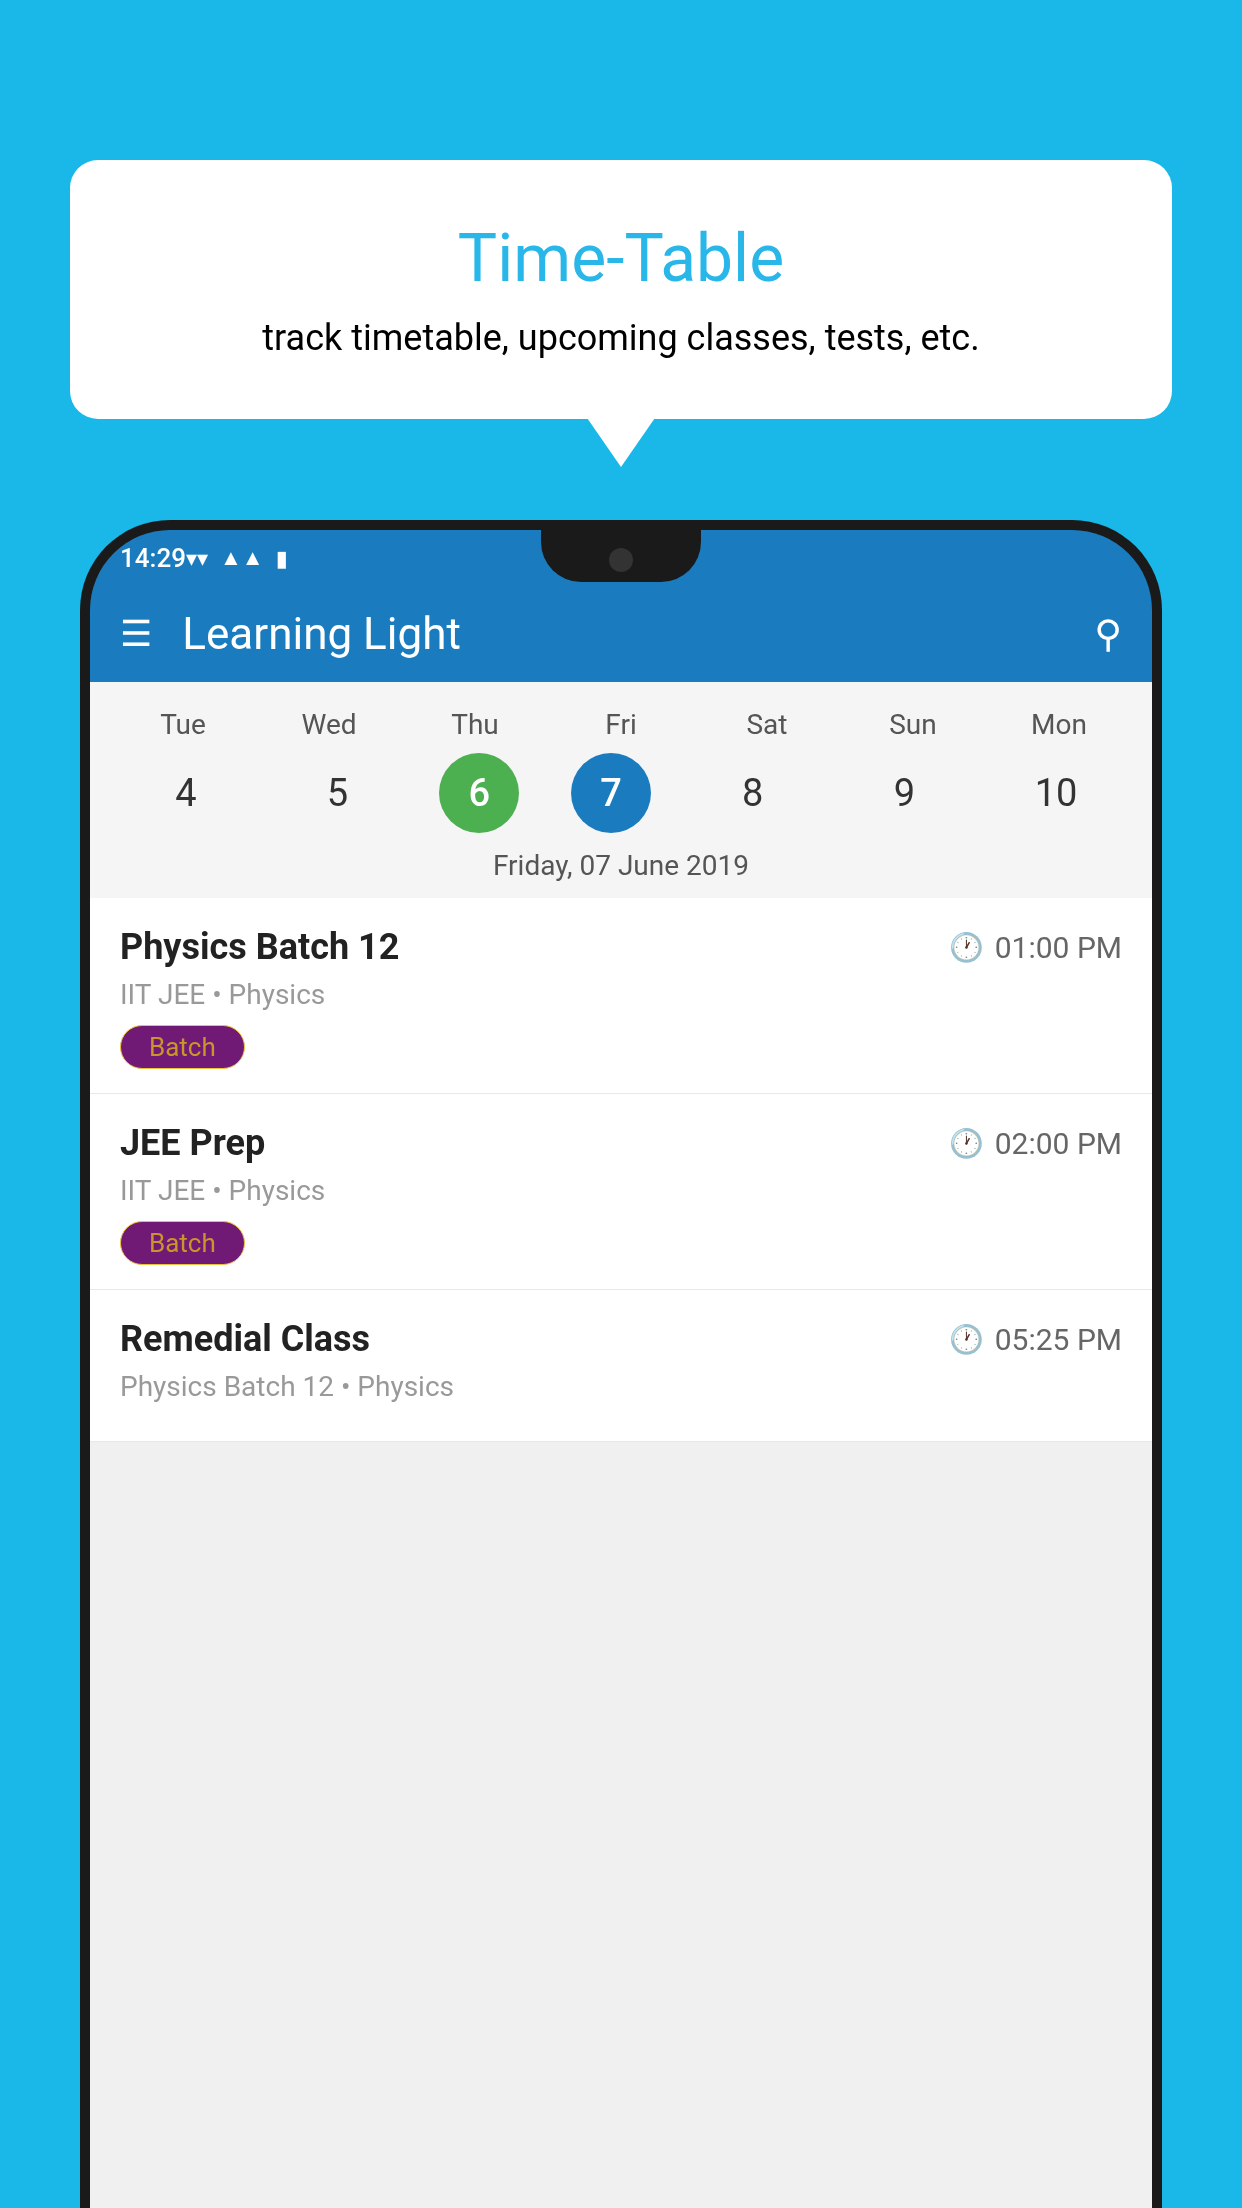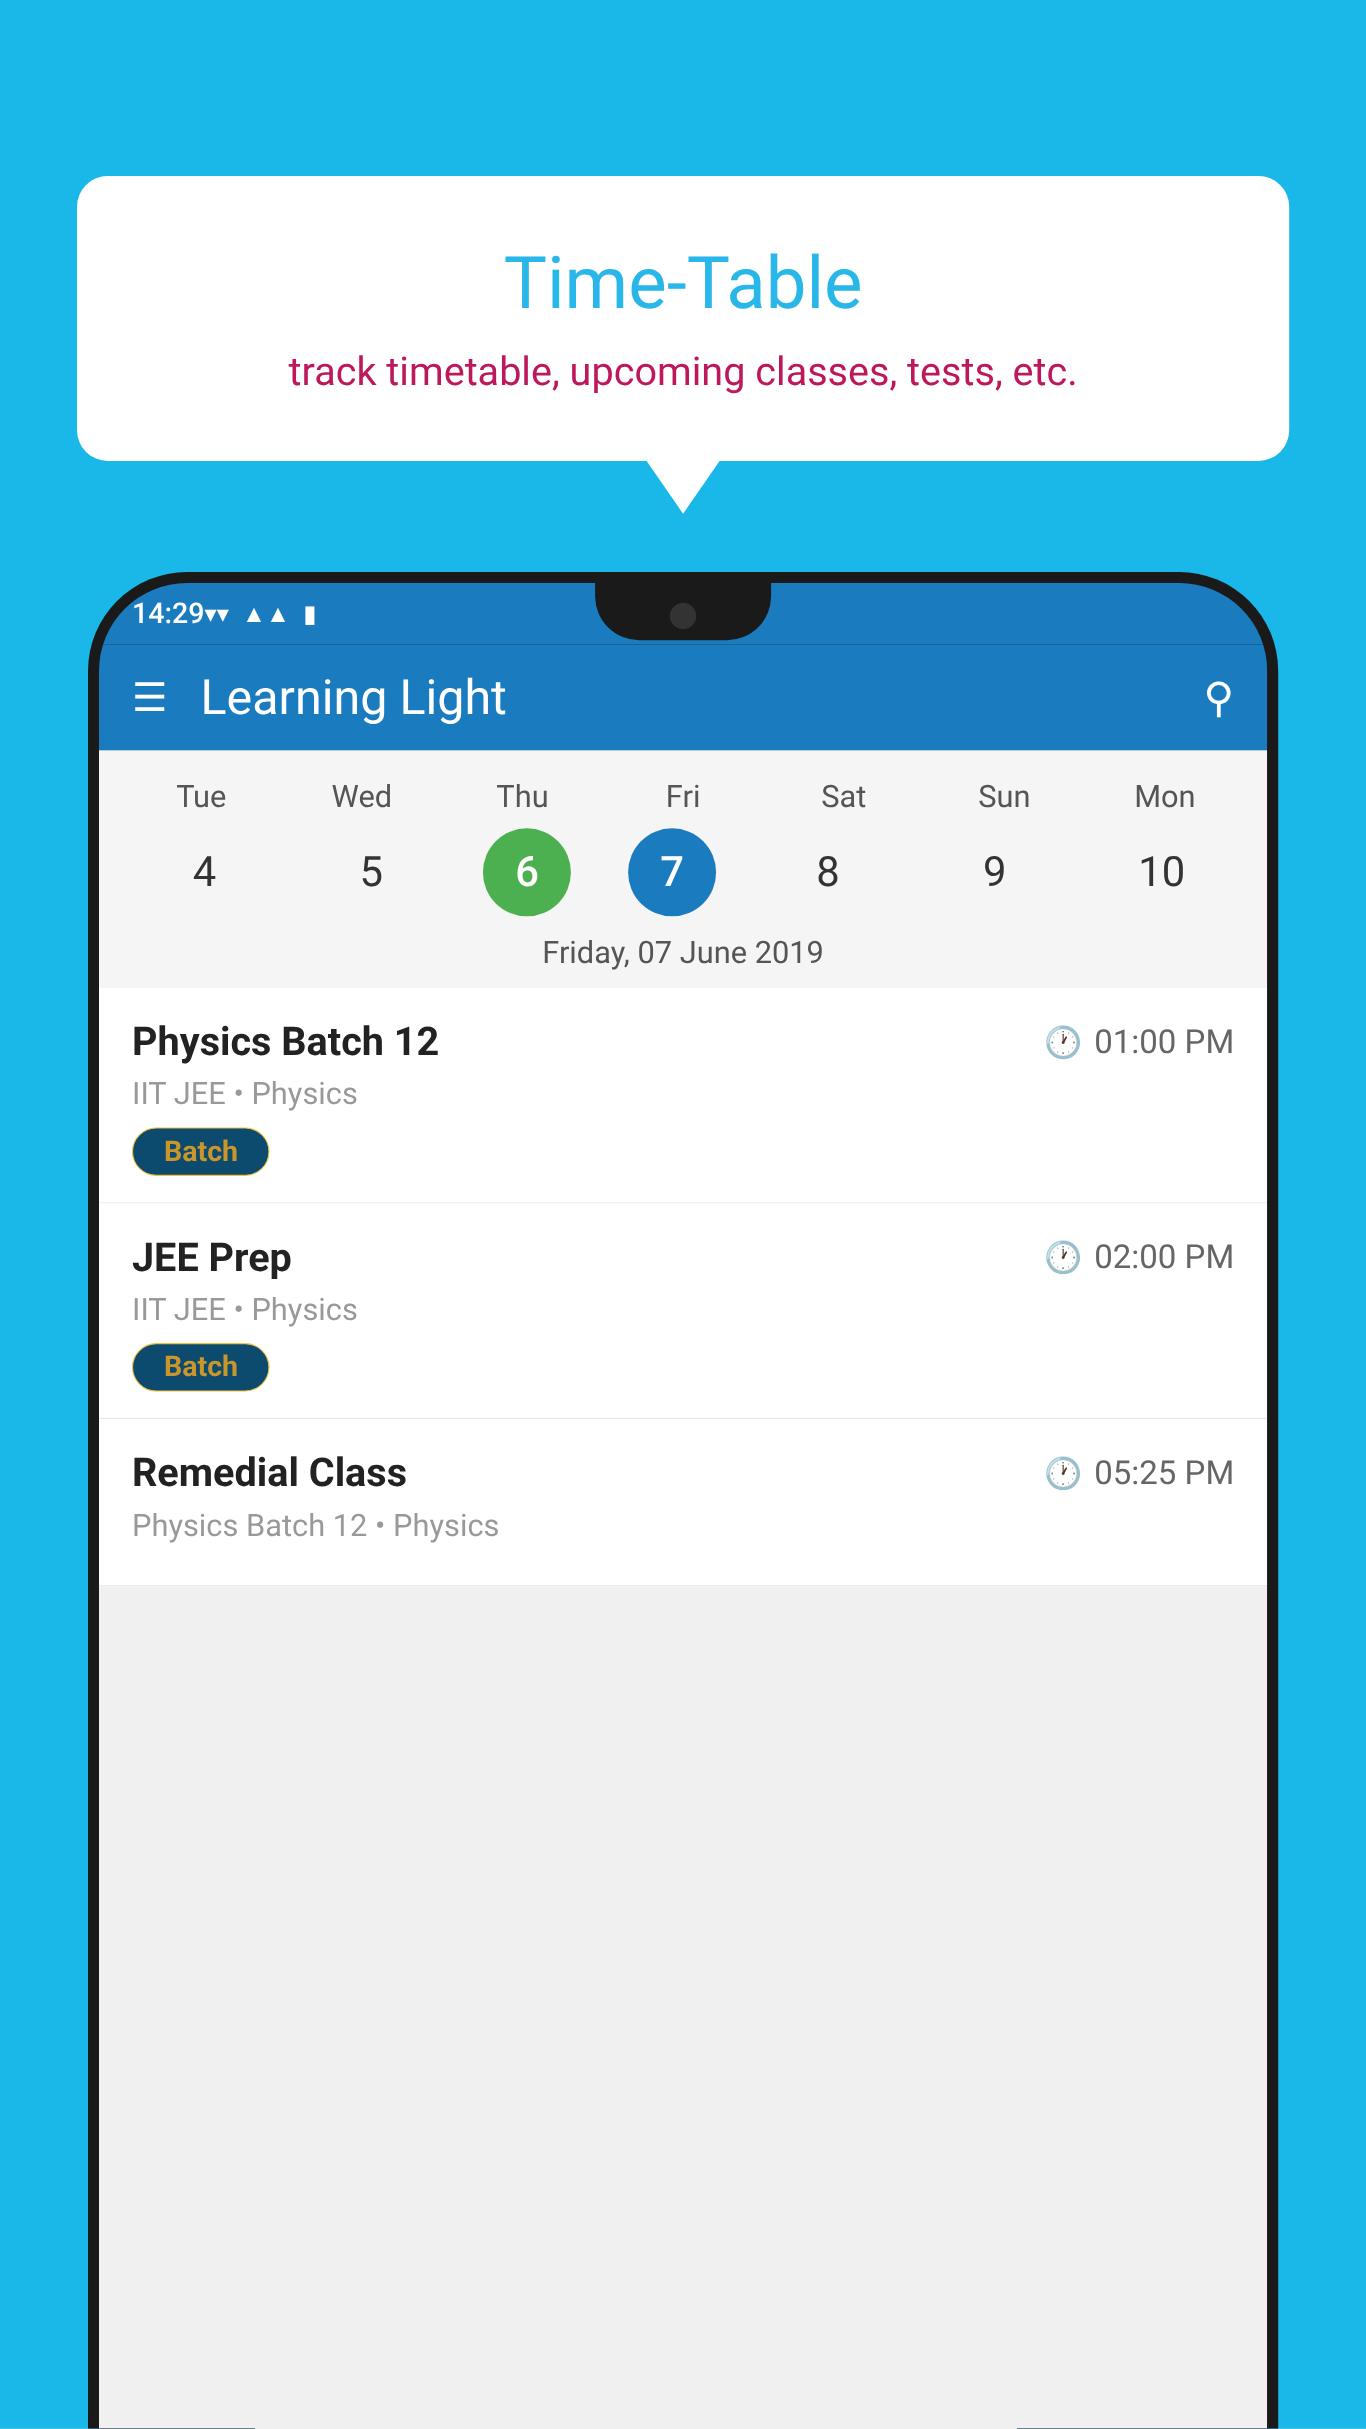--- a/index.html
+++ b/index.html
@@ -31,21 +31,21 @@
 
     .speech-bubble-title {
       font-size: 66px;
       color: #29b6e8;
       font-weight: 400;
       margin-bottom: 20px;
     }
 
     .speech-bubble-subtitle {
       font-size: 36px;
-      color: #be185d;
+      color: #000000;
       font-weight: 400;
     }
 
     .speech-bubble::after {
       content: '';
       position: absolute;
       bottom: -48px;
       left: 50%;
       transform: translateX(-50%);
       width: 0;
@@ -281,27 +281,27 @@
     }
 
     .class-meta {
       font-size: 28px;
       color: #999;
       margin-bottom: 14px;
     }
 
     .batch-badge {
       display: inline-block;
-      background: #0c4a6e;
+      background: #701a75;
       border: 1.5px solid #f0c040;
       border-radius: 30px;
       padding: 6px 28px;
       font-size: 26px;
       color: #c8962a;
-      font-weight: 700;
+      font-weight: 400;
     }
   </style>
 </head>
 <body>
 
 <div class="speech-bubble-container">
   <div class="speech-bubble">
     <div class="speech-bubble-title">Time-Table</div>
     <div class="speech-bubble-subtitle">track timetable, upcoming classes, tests, etc.</div>
   </div>

